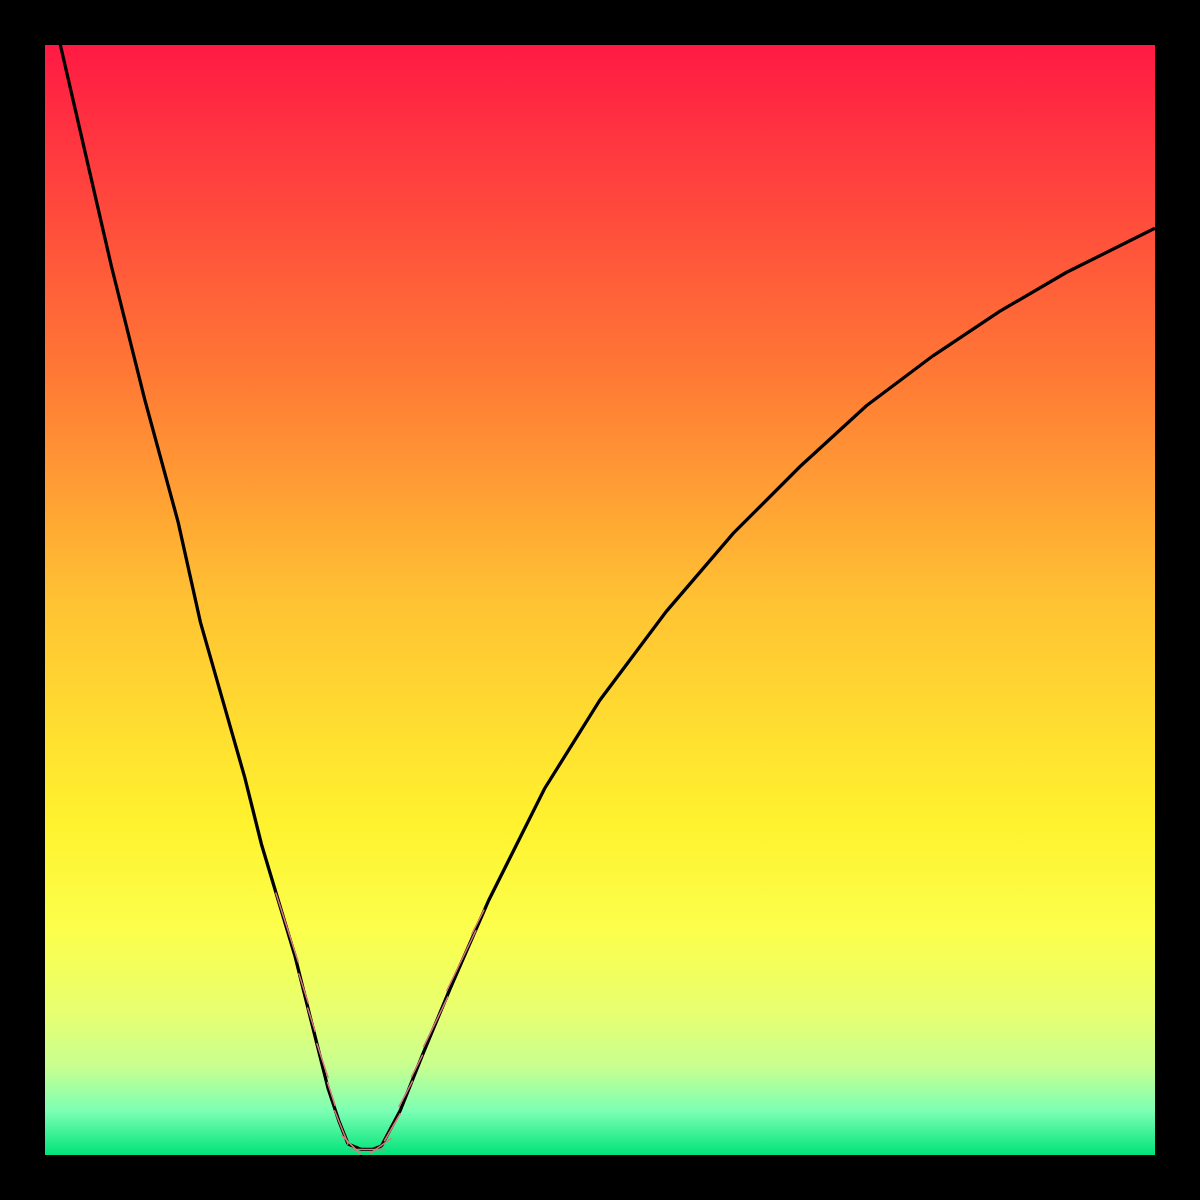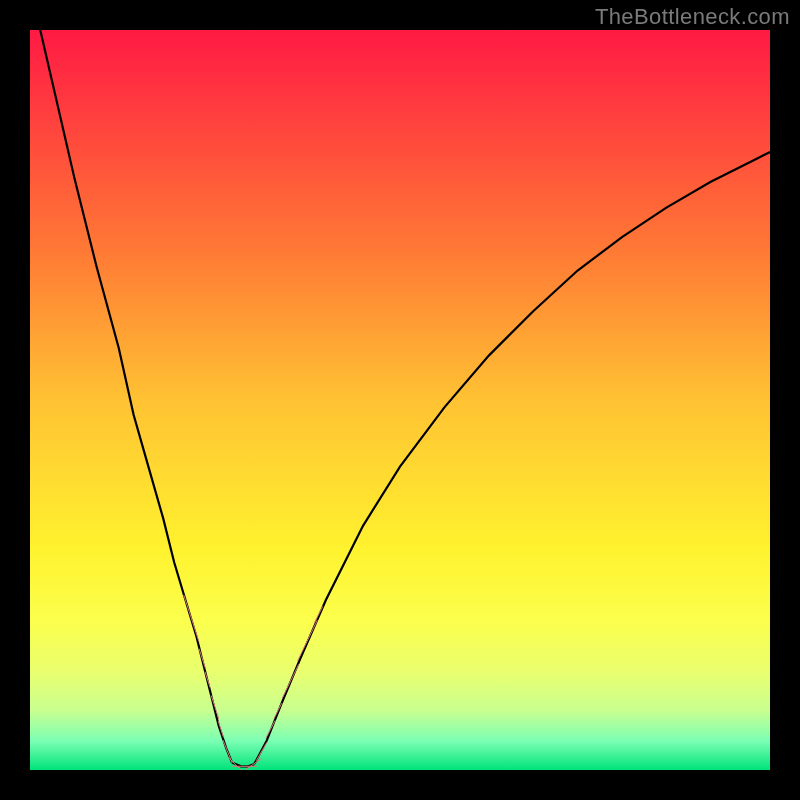--- a/index.html
+++ b/index.html
@@ -89,14 +89,13 @@
           <line x1="216.2" y1="739.2" x2="230.8" y2="729.0" stroke="#d77a7a" stroke-width="12" stroke-linecap="round" class="bead bead-cap"></line>
           <line x1="226.4" y1="730.5" x2="236.8" y2="712.5" stroke="#d77a7a" stroke-width="12" stroke-linecap="round" class="bead bead-cap"></line>
           <line x1="236.0" y1="707.8" x2="245.0" y2="690.8" stroke="#d77a7a" stroke-width="12" stroke-linecap="round" class="bead bead-cap"></line>
           <line x1="244.2" y1="688.1" x2="251.6" y2="673.5" stroke="#d77a7a" stroke-width="12" stroke-linecap="round" class="bead bead-cap"></line>
           <line x1="252.4" y1="667.8" x2="268.6" y2="634.6" stroke="#d77a7a" stroke-width="12" stroke-linecap="round" class="bead bead-cap"></line>
           <line x1="267.8" y1="630.5" x2="287.2" y2="590.5" stroke="#d77a7a" stroke-width="12" stroke-linecap="round" class="bead bead-cap"></line>
           <line x1="284.6" y1="592.5" x2="292.6" y2="576.7" stroke="#d77a7a" stroke-width="12" stroke-linecap="round" class="bead bead-cap"></line>
         </g>
     </svg>
   </div>
-  <div class="watermark">TheBottleneck.com</div>
 </div>
 
 </body></html>

